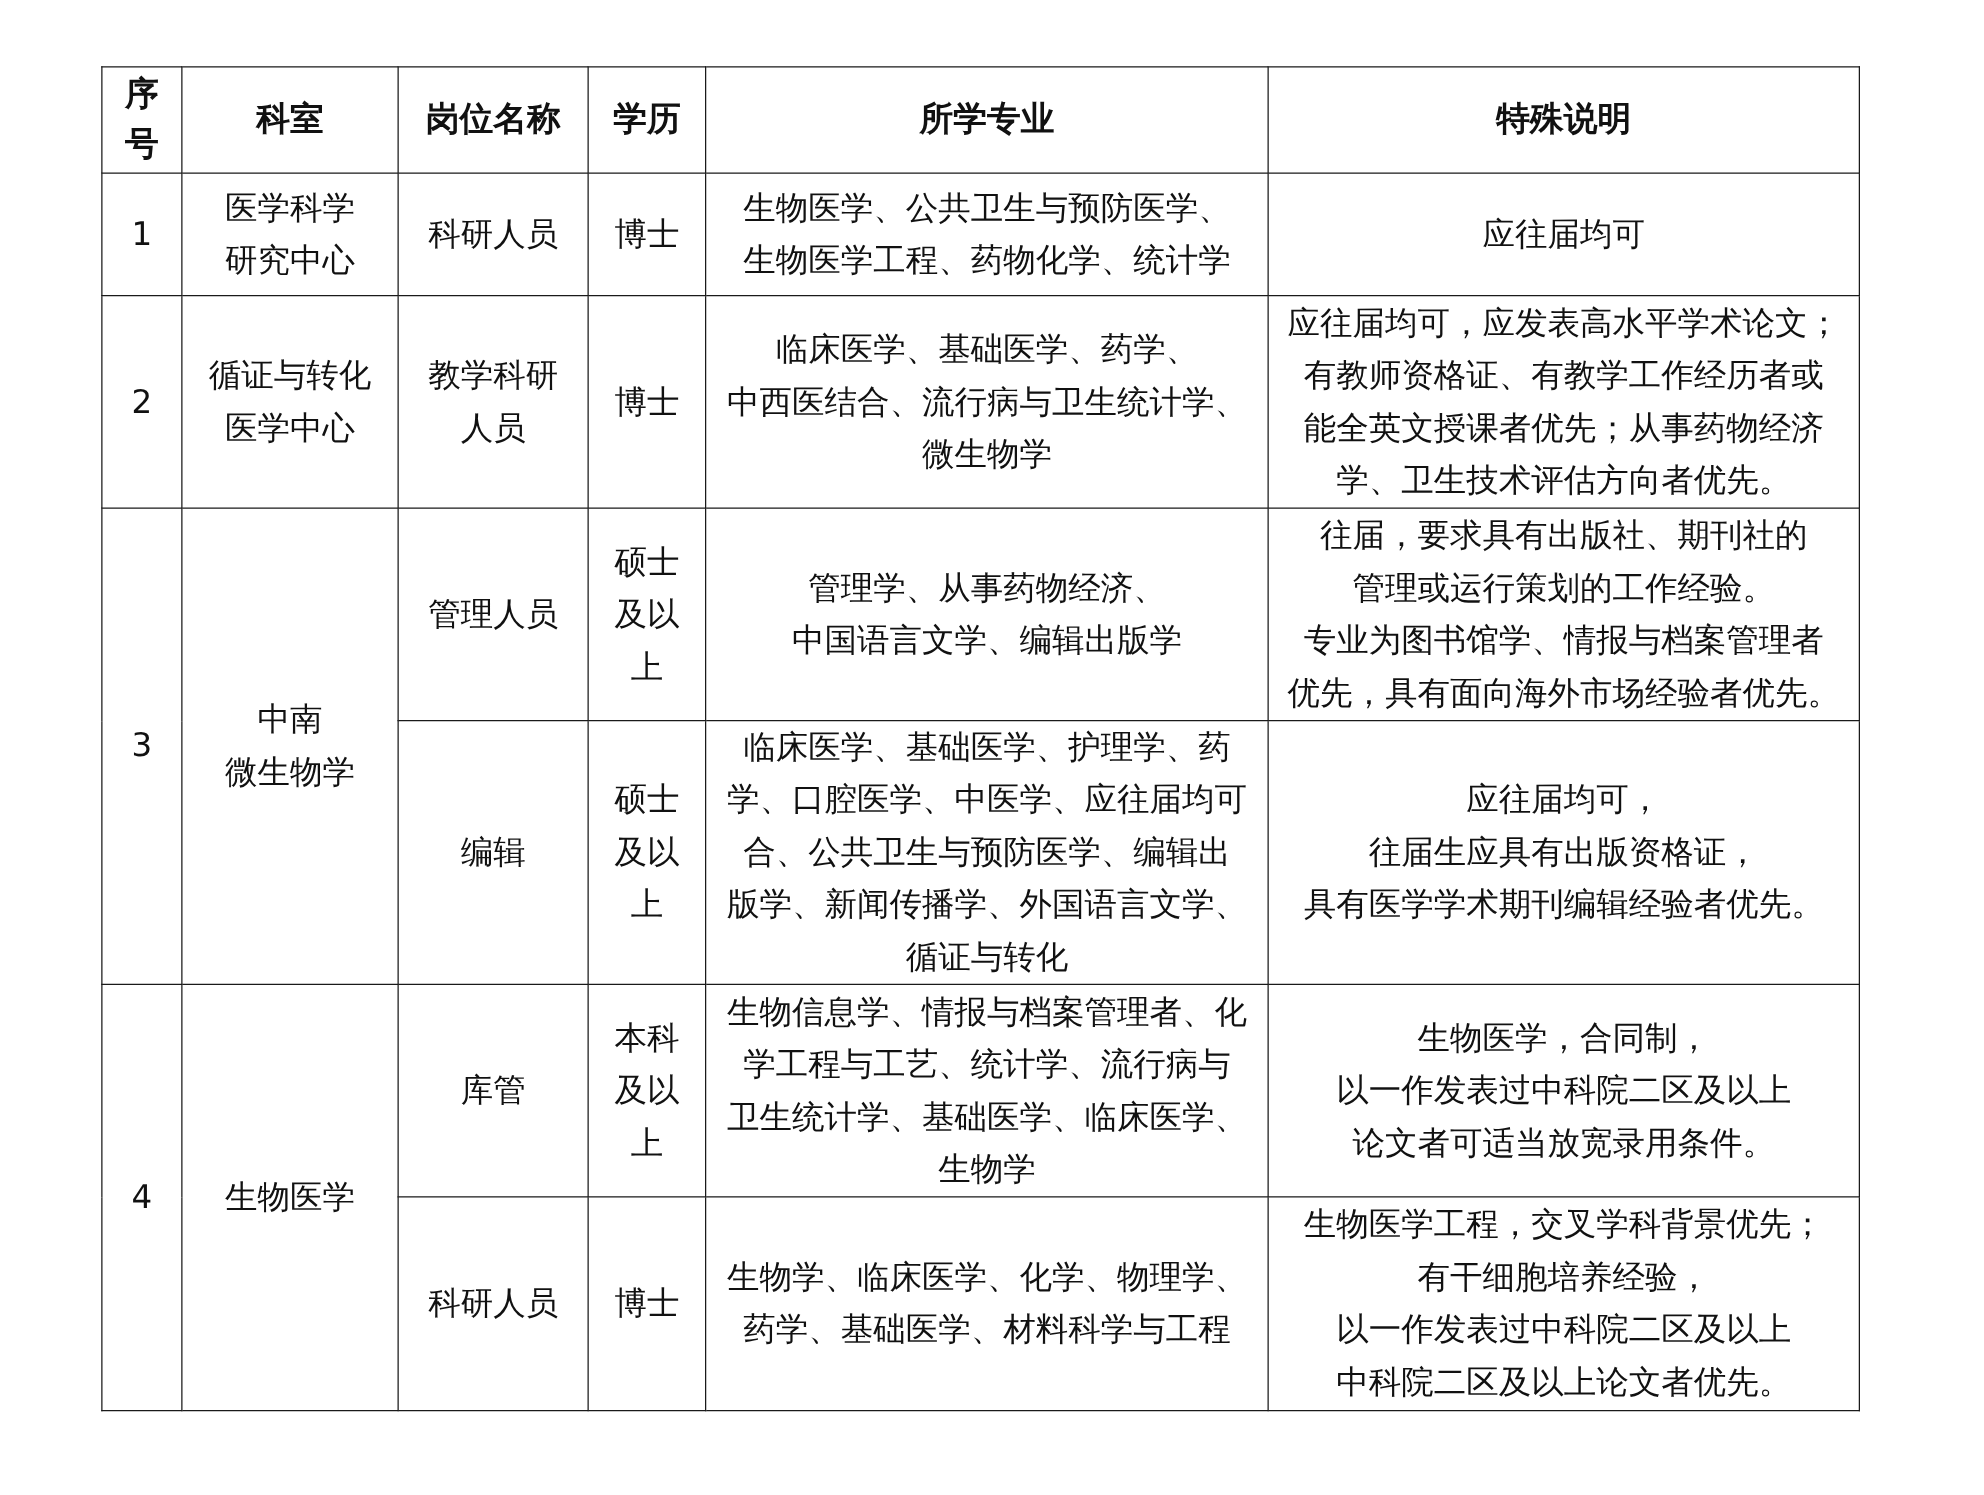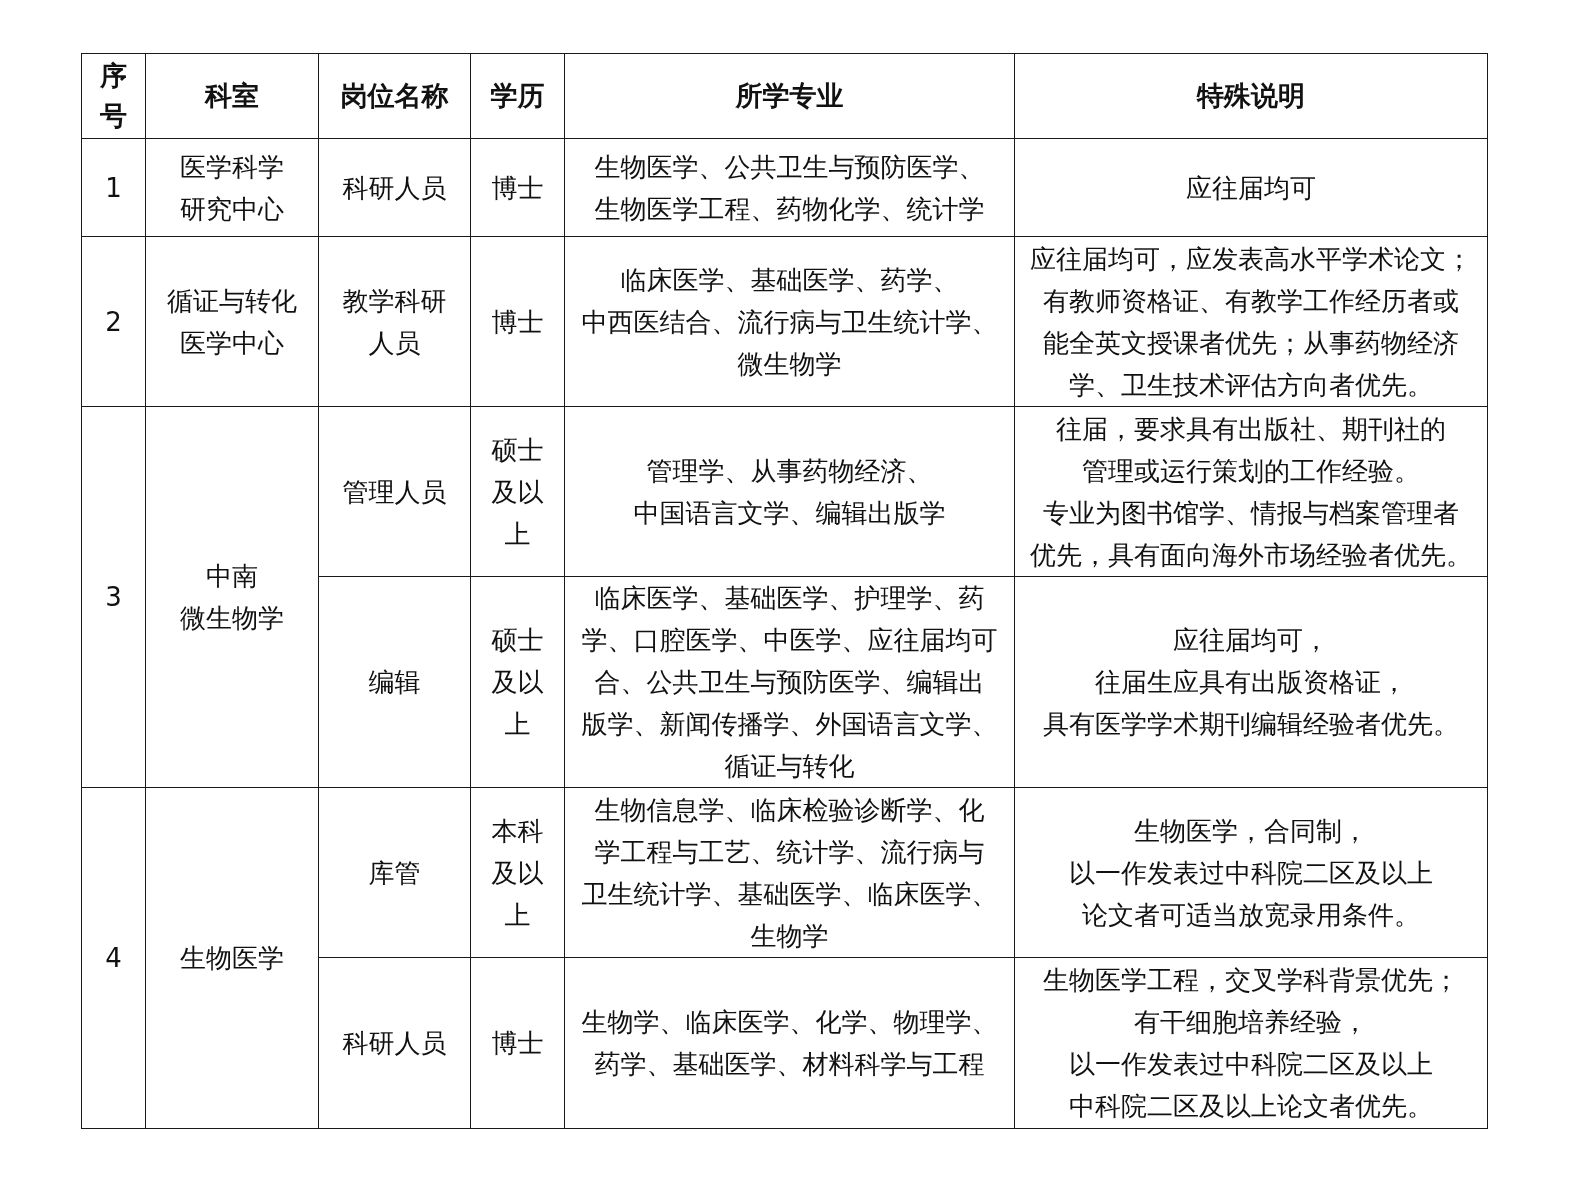--- a/index.html
+++ b/index.html
@@ -171,21 +171,21 @@
       </td>
       <td>
         <span class="line">库管</span>
       </td>
       <td class="cell-edu">
         <span class="line">本科</span>
         <span class="line">及以</span>
         <span class="line">上</span>
       </td>
       <td class="major-cell">
-        <span class="line">生物信息学、临床检验诊断学、化</span>
+        <span class="line">生物信息学、情报与档案管理者、化</span>
         <span class="line">学工程与工艺、统计学、流行病与</span>
         <span class="line">卫生统计学、基础医学、临床医学、</span>
         <span class="line">生物学</span>
       </td>
       <td class="note-cell">
         <span class="line">生物医学，合同制，</span>
         <span class="line">以一作发表过中科院二区及以上</span>
         <span class="line">论文者可适当放宽录用条件。</span>
       </td>
     </tr>

